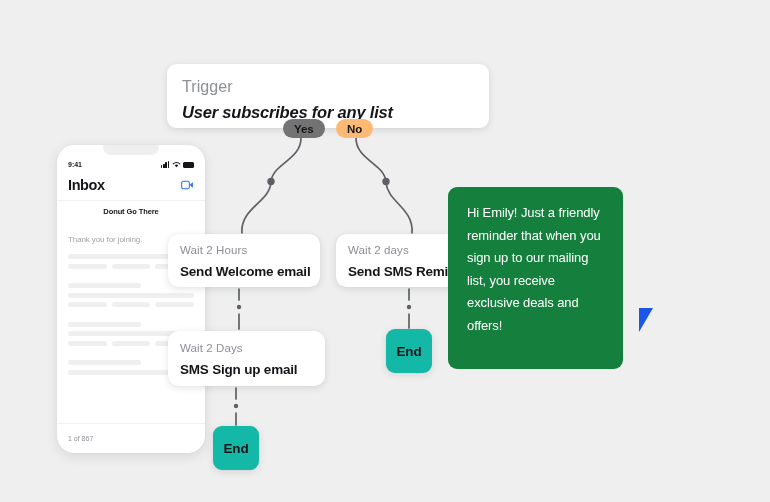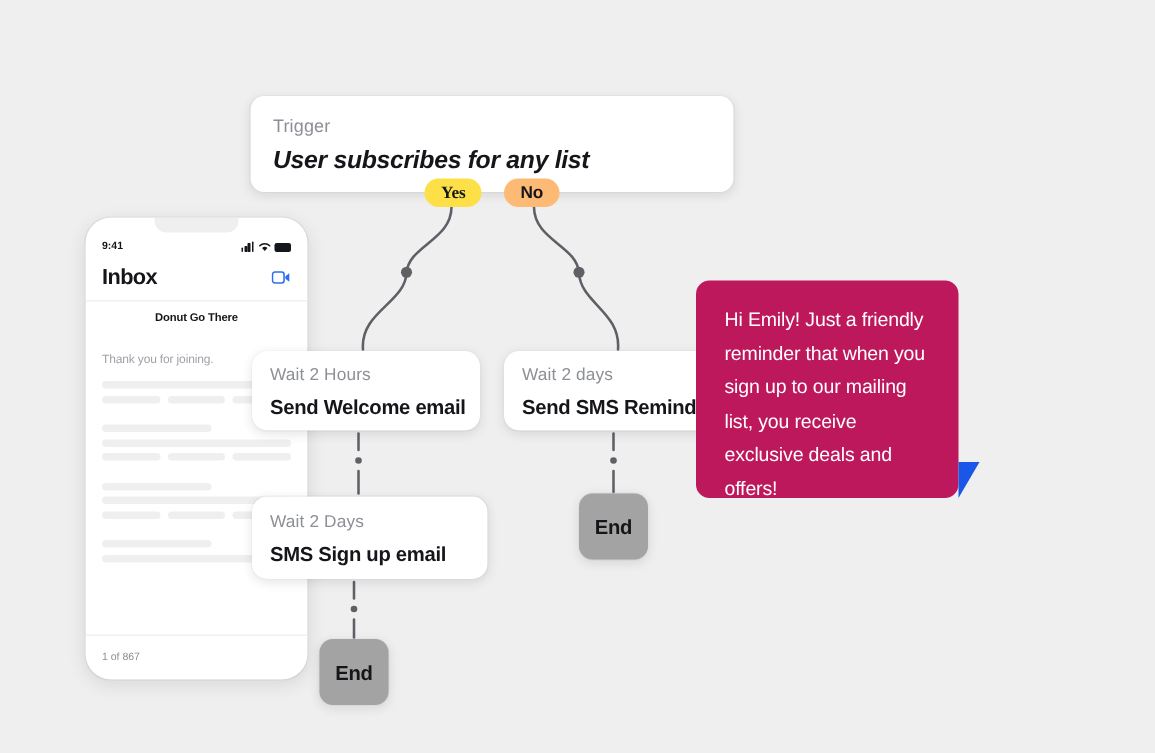--- a/index.html
+++ b/index.html
@@ -44,37 +44,37 @@
     line-height: 1.2;
   }
 
   
   #trigger-node {
     left: 167px; top: 64px;
     width: 322px; height: 64px;
     padding: 13px 15px 0 15px;
     border-radius: 9px;
   }
-  #trigger-node .label { font-size: 12px; }
+  #trigger-node .label { font-size: 16px; }
   #trigger-node .title { font-size: 16.5px; margin-top: 7px; letter-spacing: -0.2px; font-style: italic; }
 
   
   .pill {
     position: absolute;
     z-index: 8;
     border-radius: 11px;
     height: 19px;
     display: flex; align-items: center; justify-content: center;
     font-size: 11.5px;
     font-weight: bold;
     color: #15161a;
     padding: 0 11px;
     letter-spacing: -0.1px;
   }
-  #pill-yes { left: 283px; top: 119px; background: #fde047; font-family: Liberation Serif, serif; }
+  #pill-yes { left: 283px; top: 119px; background: #737373; }
   #pill-no  { left: 336px; top: 119px; background: #fdba74; }
 
   
   #node-welcome {
     left: 168px; top: 234px;
     width: 152px; height: 53px;
     padding: 10px 0 0 12px;
   }
   #node-sms-reminder {
     left: 336px; top: 234px;
@@ -88,21 +88,21 @@
   }
   #node-welcome .title,
   #node-sms-reminder .title,
   #node-signup .title {
     font-size: 13.5px; margin-top: 6px; letter-spacing: -0.2px;
   }
 
   
   .end-node {
     position: absolute;
-    background: #a3a3a3;
+    background: #14b8a6;
     border-radius: 9px;
     width: 46px; height: 44px;
     display: flex; align-items: center; justify-content: center;
     font-size: 13.5px; font-weight: bold; color: #15161a;
     box-shadow: 0 2px 7px rgba(40,44,60,0.13), 0 0 1px rgba(40,44,60,0.10);
     z-index: 5;
     letter-spacing: -0.2px;
   }
   #end-left  { left: 213px; top: 426px; }
   #end-right { left: 386px; top: 329px; }
@@ -173,23 +173,23 @@
     height: 30px;
     border-top: 1px solid #f0f0f1;
     display: flex; align-items: center;
     padding: 0 11px;
   }
   #phone-footer span { font-size: 7px; color: #8d8f96; }
 
   
   #sms-bubble {
     position: absolute;
-    left: 464px; top: 187px;
-    width: 175px; height: 145px;
-    background: #be185d;
+    left: 448px; top: 187px;
+    width: 175px; height: 182px;
+    background: #15803d;
     border-radius: 9px;
     padding: 15px 17px 0 19px;
     z-index: 6;
   }
   #sms-text {
     color: #ffffff;
     font-size: 13px;
     line-height: 22.5px;
     letter-spacing: -0.1px;
   }

